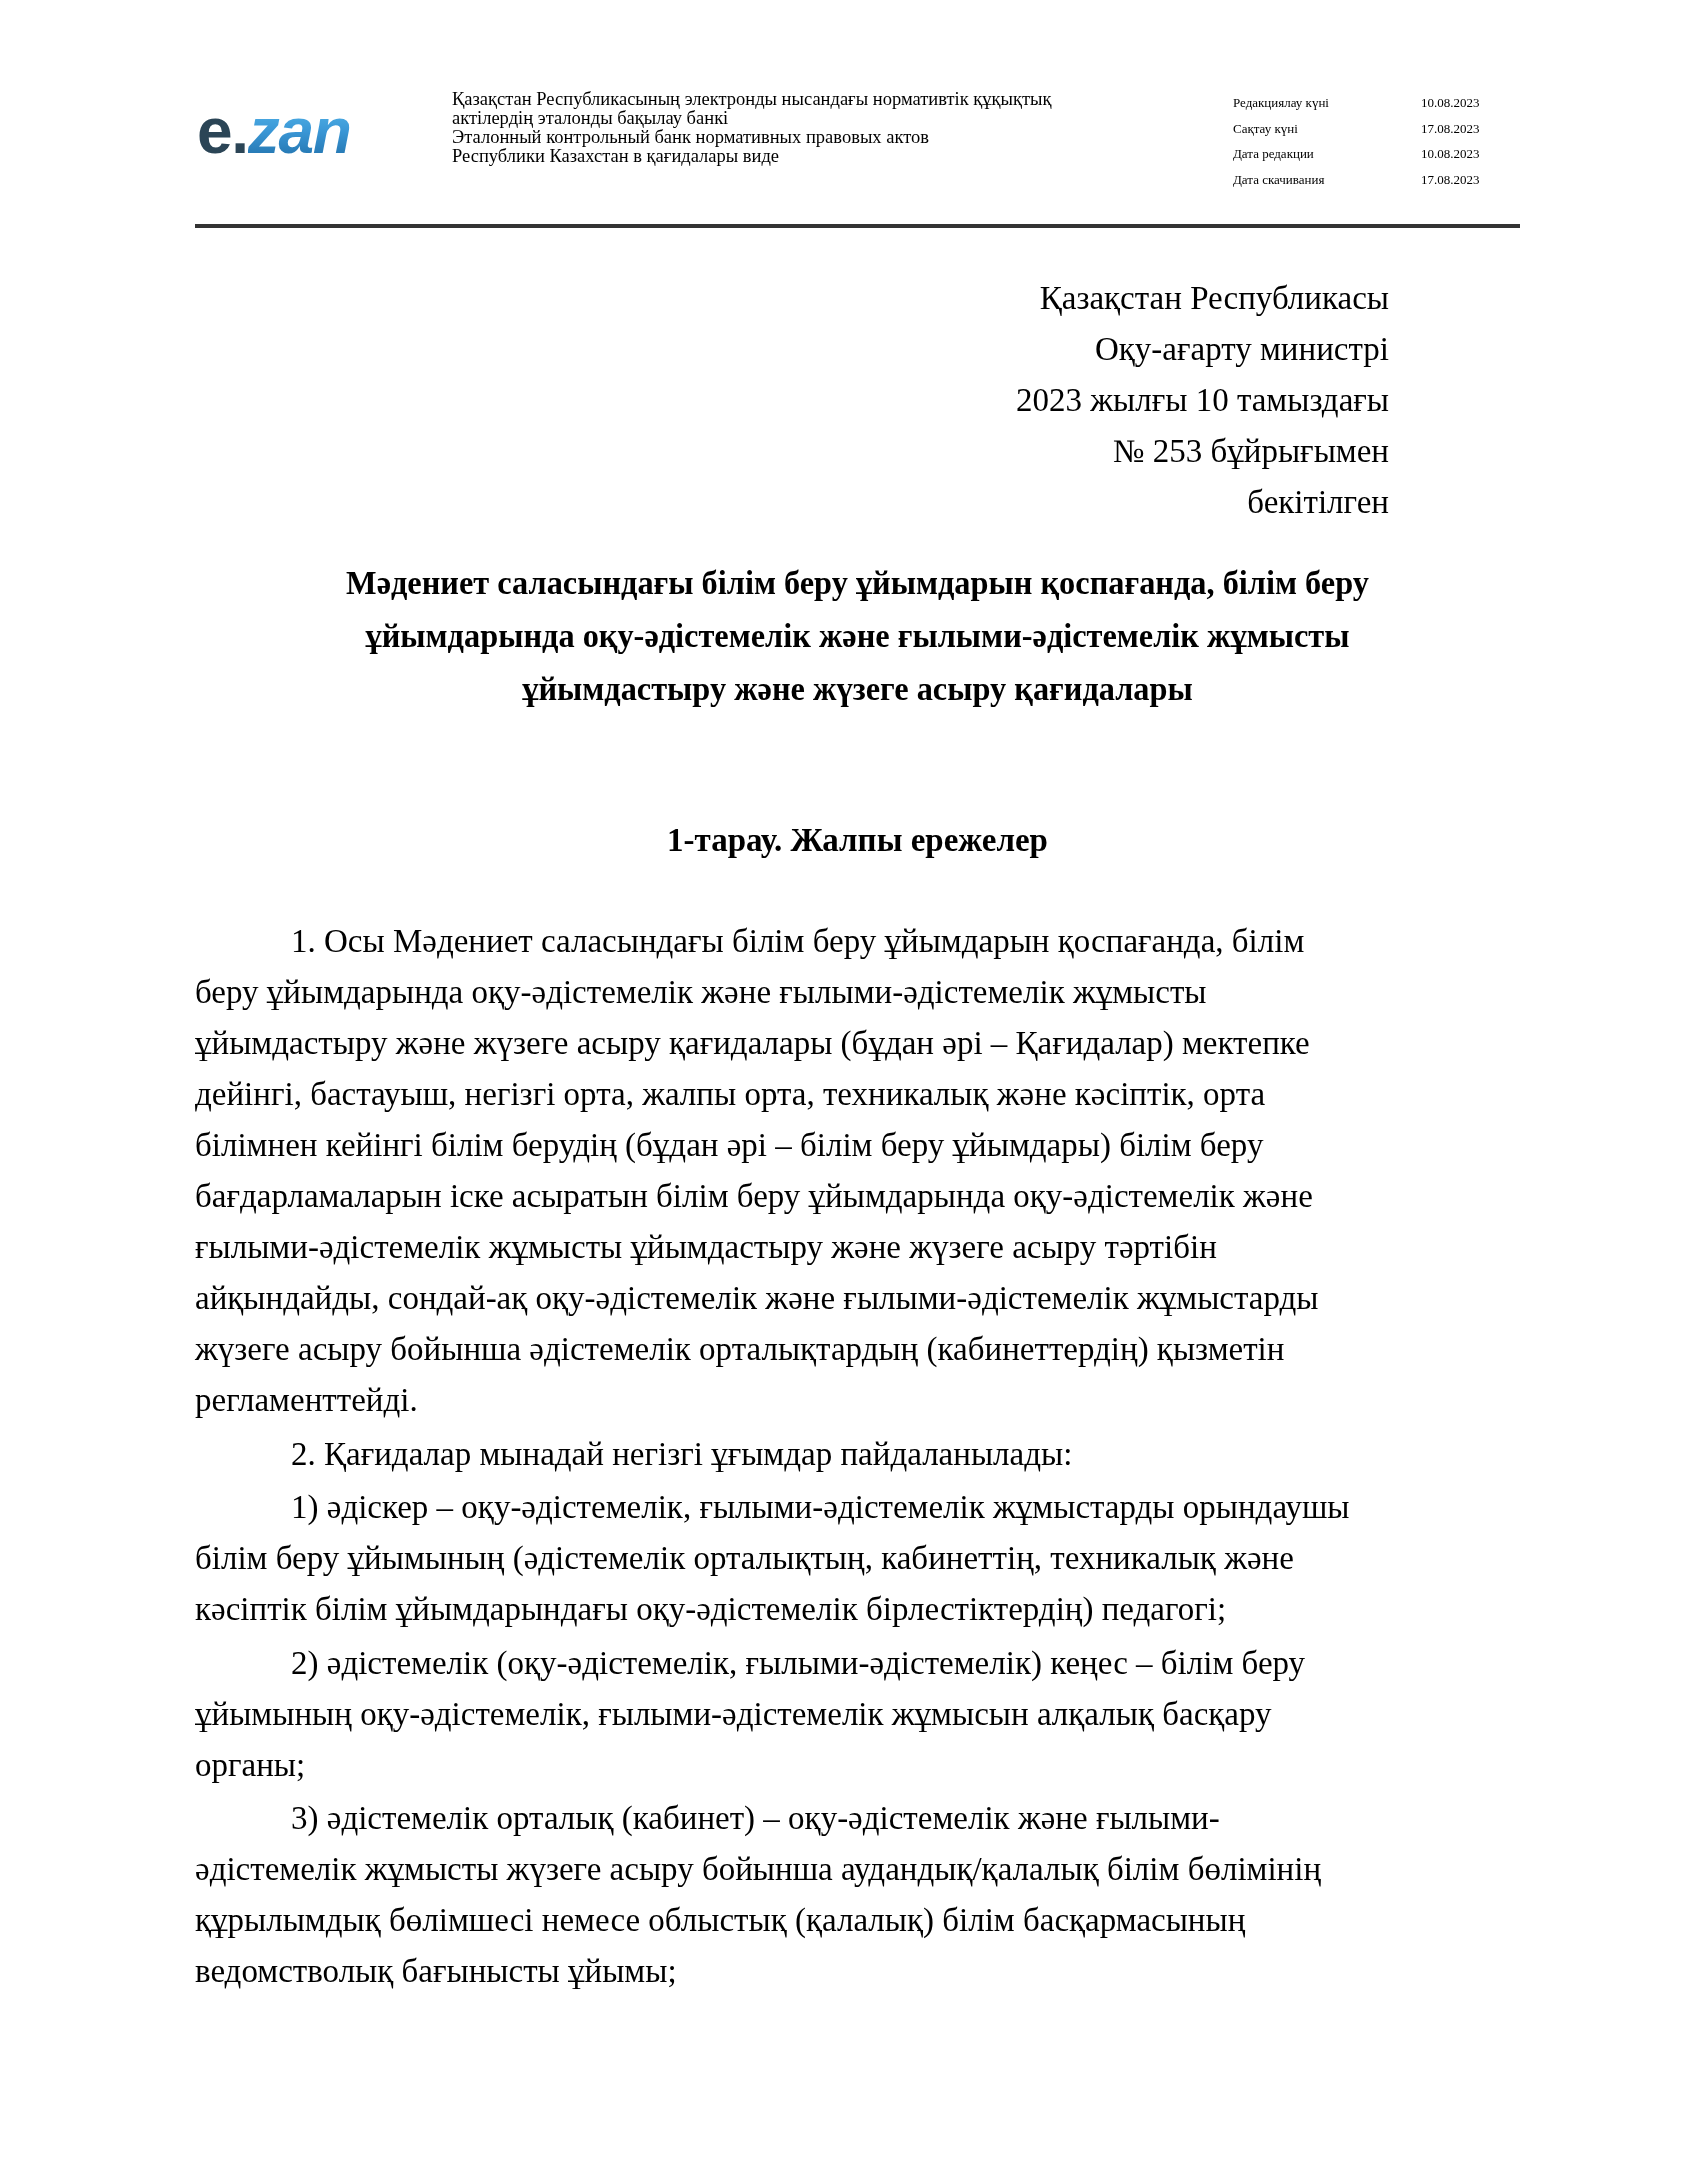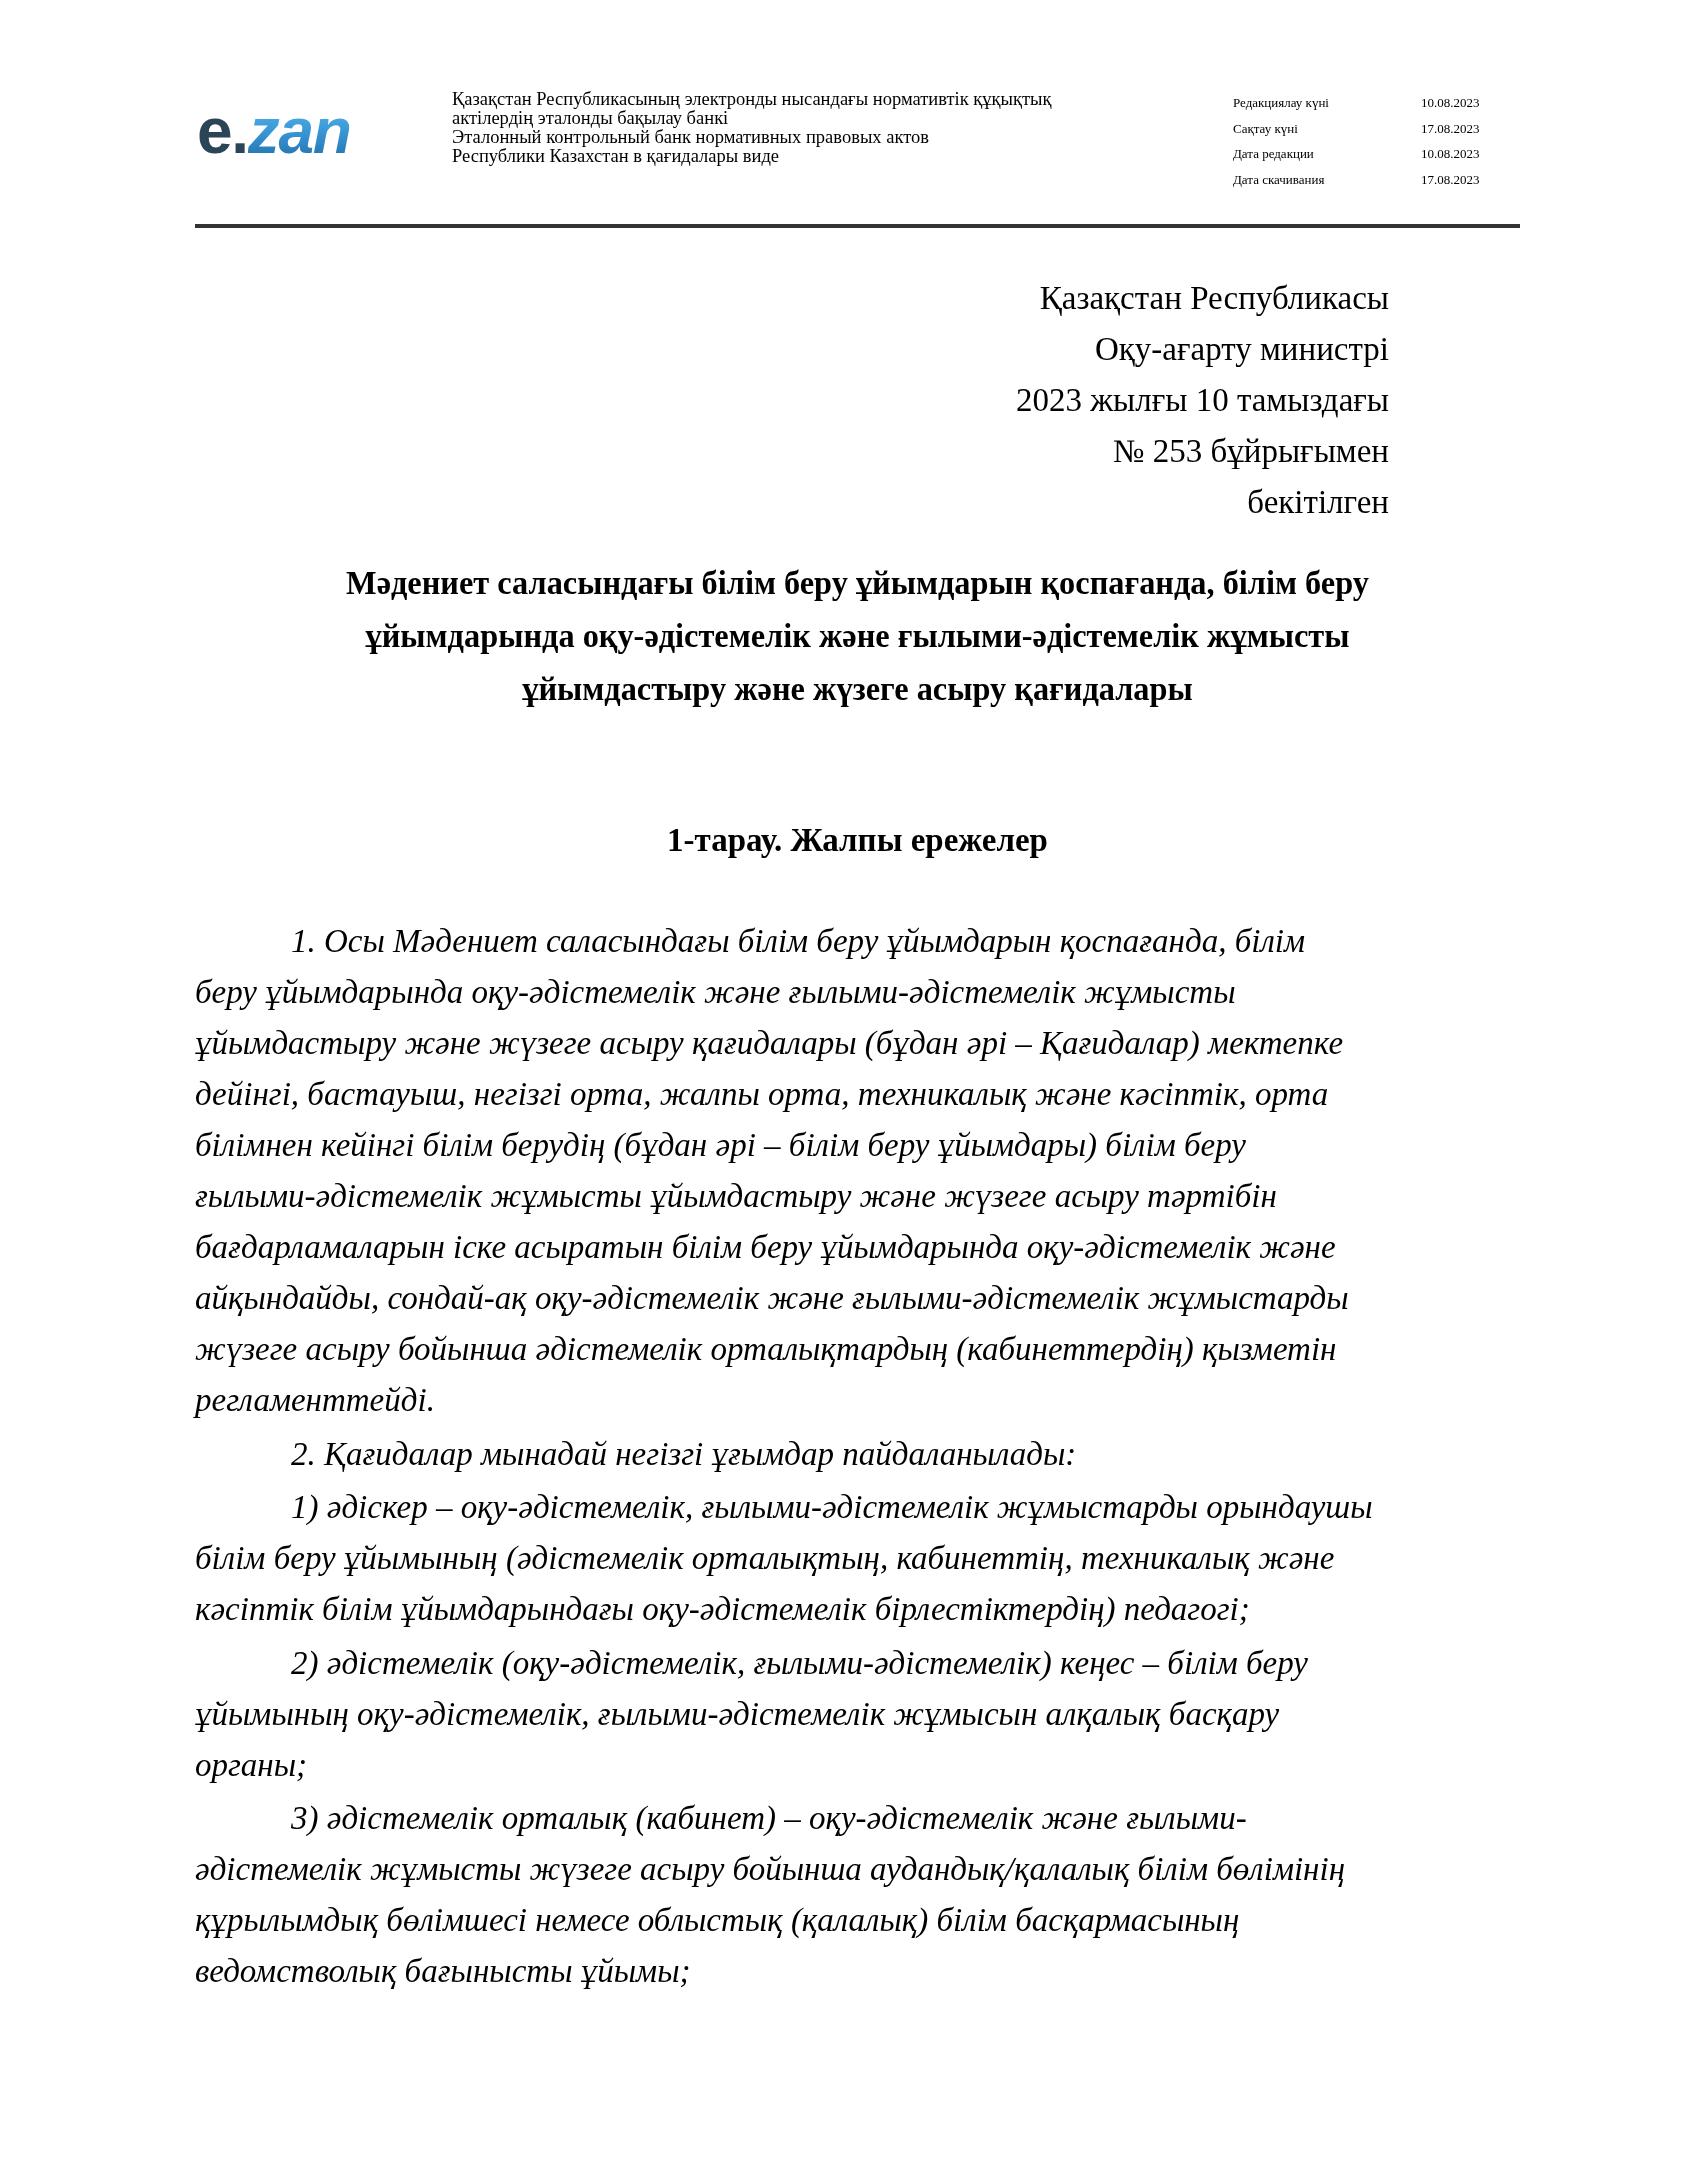--- a/index.html
+++ b/index.html
@@ -51,21 +51,21 @@
       transform: scaleX(0.98);
     }
     .chapter {
       position: absolute; left: 195px; top: 814px; width: 1325px;
       text-align: center; font-weight: bold; font-size: 33px; line-height: 53px;
     }
     .body-text {
       position: absolute; left: 195px; top: 916px; width: 1330px;
       font-size: 33px; line-height: 51px;
     }
-    .para { margin: 0 0 0 0; font-style: italic; }
+    .para { margin: 0 0 0 0; }
     .line { display: block; white-space: nowrap; }
     .indent { padding-left: 96px; }
     .gap-p2 { margin-top: 2.6px; }
     .gap-item { margin-top: 2.6px; }
   </style>
 </head>
 <body>
 
 <div class="header">
   <div class="logo">
@@ -117,22 +117,22 @@
 
 <div class="chapter">1-тарау. Жалпы ережелер</div>
 
 <div class="body-text">
   <div class="para">
     <span class="line indent">1. Осы Мәдениет саласындағы білім беру ұйымдарын қоспағанда, білім</span>
     <span class="line">беру ұйымдарында оқу-әдістемелік және ғылыми-әдістемелік жұмысты</span>
     <span class="line">ұйымдастыру және жүзеге асыру қағидалары (бұдан әрі – Қағидалар) мектепке</span>
     <span class="line">дейінгі, бастауыш, негізгі орта, жалпы орта, техникалық және кәсіптік, орта</span>
     <span class="line">білімнен кейінгі білім берудің (бұдан әрі – білім беру ұйымдары) білім беру</span>
+    <span class="line">бағдарламаларын іске асыратын білім беру ұйымдарында оқу-әдістемелік және</span>
     <span class="line">ғылыми-әдістемелік жұмысты ұйымдастыру және жүзеге асыру тәртібін</span>
-    <span class="line">бағдарламаларын іске асыратын білім беру ұйымдарында оқу-әдістемелік және</span>
     <span class="line">айқындайды, сондай-ақ оқу-әдістемелік және ғылыми-әдістемелік жұмыстарды</span>
     <span class="line">жүзеге асыру бойынша әдістемелік орталықтардың (кабинеттердің) қызметін</span>
     <span class="line">регламенттейді.</span>
   </div>
 
   <div class="para gap-p2">
     <span class="line indent">2. Қағидалар мынадай негізгі ұғымдар пайдаланылады:</span>
   </div>
 
   <div class="para gap-item">

